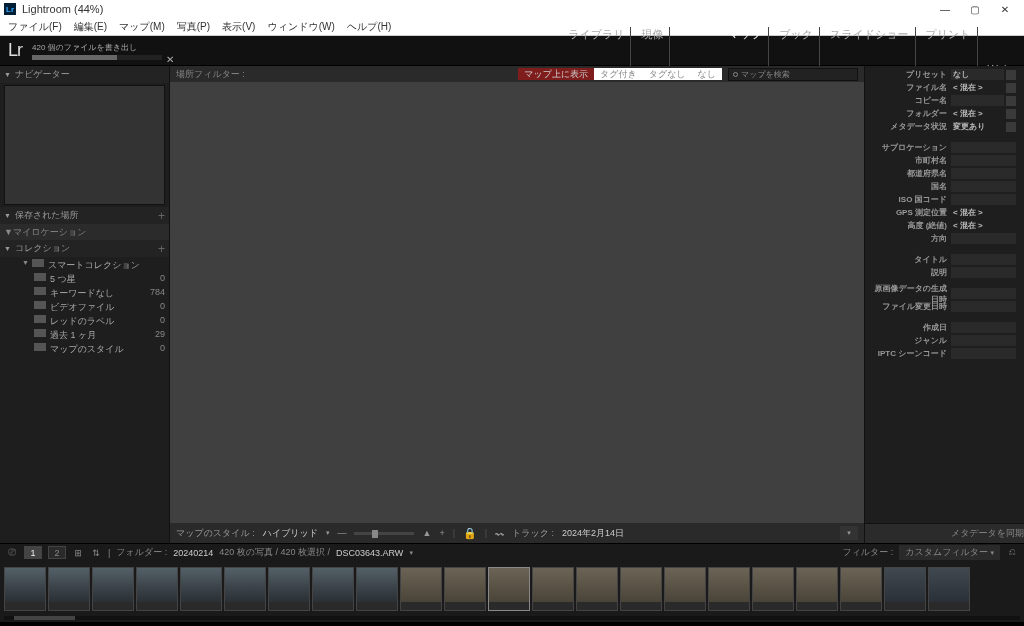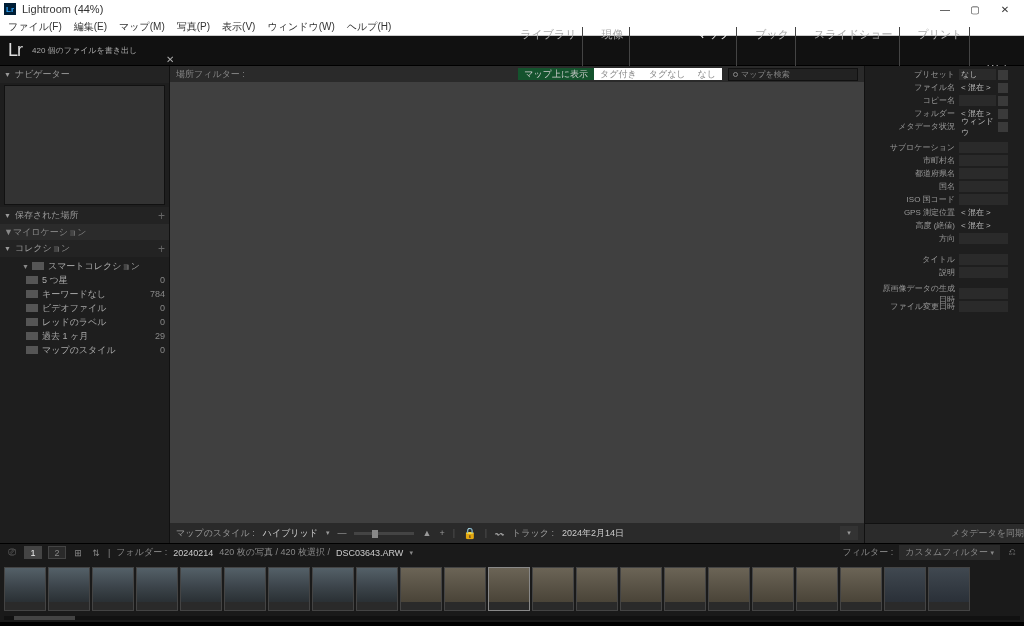--- a/index.html
+++ b/index.html
@@ -14,73 +14,73 @@
 
 .menubar { height: 18px; background: #fff; display: flex; align-items: center; padding: 0 2px; color: #333; font-size: 10px; border-bottom: 1px solid #ccc; }
 .menubar span { padding: 0 6px; }
 
 
 .app { background: #1a1a1a; height: calc(626px - 36px); display: flex; flex-direction: column; }
 
 
 .topstrip { height: 30px; background: #111; display: flex; align-items: center; padding: 0 8px; border-bottom: 1px solid #000; }
 .logo { font-family: "Segoe UI", sans-serif; font-size: 18px; font-weight: 300; color: #ddd; margin-right: 10px; letter-spacing: -1px; }
-.progress-area { display: flex; flex-direction: row; font-size: 8px; color: #aaa; width: 130px; }
+.progress-area { display: flex; flex-direction: column; font-size: 8px; color: #aaa; width: 130px; }
 .progress-bar { height: 5px; background: #222; margin-top: 2px; position: relative; }
 .progress-bar .fill { height: 100%; background: #666; width: 65%; }
 .progress-close { margin-left: 4px; color: #aaa; font-size: 10px; align-self: flex-end; }
-.modules { margin-left: auto; display: flex; gap: 12px; font-size: 11px; color: #aaa; }
+.modules { margin-left: auto; display: flex; gap: 4px; font-size: 11px; color: #aaa; }
 .modules span { padding: 0 6px; border-right: 1px solid #444; }
 .modules span:last-child { border-right: none; margin-top: 36px; }
 .modules .active { color: #fff; margin-left: 48px; }
 
 
 .main { flex: 1; display: flex; background: #2a2a2a; min-height: 0; }
 
 
 .leftpanel { width: 170px; background: #1e1e1e; display: flex; flex-direction: column; border-right: 1px solid #111; }
 .panel-header { height: 17px; background: #232323; display: flex; align-items: center; padding: 0 4px; font-size: 9px; color: #999; }
 .panel-header .tri { margin-right: 4px; font-size: 7px; }
 .panel-header .plus { margin-left: auto; font-size: 12px; color: #666; }
 .nav-preview { height: 120px; background: #333; margin: 2px 4px; border: 1px solid #111; }
 .sub-header { height: 16px; background: #2b2b2b; display: flex; align-items: center; padding: 0 4px; font-size: 9px; color: #888; }
 .filter-row { height: 16px; background: #333; margin: 2px 4px; border-radius: 8px; display: flex; align-items: center; padding: 0 6px; font-size: 8px; color: #999; }
 .filter-row .dot { width: 6px; height: 6px; border-radius: 50%; background: #666; margin-right: 4px; }
 .tree { padding: 2px 0; font-size: 9px; }
-.tree-row { display: flex; align-items: center; height: 14px; padding: 0 4px 0 10px; color: #aaa; }
+.tree-row { display: flex; height: 14px; padding: 0 4px 0 10px; color: #aaa; }
 .tree-row.indent1 { padding-left: 22px; }
-.tree-row.indent2 { padding-left: 26px; }
+.tree-row.indent2 { padding-left: 34px; }
 .tree-row .tri { font-size: 7px; margin-right: 3px; color: #888; }
 .tree-row .ico { width: 12px; height: 8px; background: #555; margin-right: 4px; }
 .tree-row .count { margin-left: auto; color: #888; }
 
 
 .center { flex: 1; display: flex; flex-direction: column; background: #3a3a3a; }
 .filterbar { height: 16px; background: #2a2a2a; display: flex; align-items: center; font-size: 9px; color: #888; padding: 0 6px; gap: 2px; }
 .filterbar .lbl { margin-right: auto; }
 .filterbar .fbtn { padding: 1px 6px; background: #ffffff; }
-.filterbar .fbtn.active { background: #14532d; color: #ccc; }
+.filterbar .fbtn.active { background: #7f1d1d; color: #ccc; }
 .filterbar .search { width: 130px; height: 13px; background: #222; border: 1px solid #111; margin-left: 4px; display: flex; align-items: center; padding: 0 4px; font-size: 8px; color: #888; }
 .filterbar .search .dot { width: 5px; height: 5px; border-radius: 50%; border: 1px solid #888; margin-right: 3px; }
 .mapview { flex: 1; background: #404040; margin: 0; }
 .bottombar { height: 20px; background: #2a2a2a; display: flex; align-items: center; font-size: 9px; color: #999; padding: 0 6px; gap: 8px; }
 .bottombar .slider { width: 60px; height: 3px; background: #444; position: relative; }
 .bottombar .slider .knob { width: 6px; height: 8px; background: #888; position: absolute; left: 30%; top: -2px; }
 .bottombar .lock { color: #c9a050; font-size: 11px; }
 .bottombar .sep { color: #555; }
 .bottombar .date { color: #ccc; }
 .bottombar .dropdown { margin-left: auto; width: 18px; height: 14px; background: #333; display: flex; align-items: center; justify-content: center; }
 
 
 .rightpanel { width: 160px; background: #1e1e1e; border-left: 1px solid #111; display: flex; flex-direction: column; }
 .rp-header { height: 17px; background: #232323; display: flex; align-items: center; padding: 0 4px; font-size: 9px; }
 .rp-header .hlabel { margin-left: 2px; }
 .rp-header .hmeta { margin-left: auto; color: #bbb; }
 .rp-header .tri { font-size: 7px; margin-left: 3px; }
-.rp-body { flex: 1; padding: 2px 16px; overflow: hidden; }
+.rp-body { flex: 1; padding: 2px 8px; overflow: hidden; font-weight: bold; }
 .meta-row { display: flex; align-items: center; height: 13px; font-size: 8px; }
 .meta-row .mlabel { flex: 0 0 78px; text-align: right; color: #999; padding-right: 4px; }
 .meta-row .mval { flex: 1; color: #bbb; padding-left: 2px; }
 .meta-row .mval.boxed { background: #2a2a2a; height: 11px; }
 .meta-row .badge { width: 10px; height: 10px; background: #3a3a3a; margin-left: 2px; }
 .rp-gap { height: 8px; }
 .sync-btn { height: 20px; background: #2b2b2b; border-top: 1px solid #111; display: flex; align-items: center; justify-content: flex-end; font-size: 9px; color: #888; }
 
 
 .toolbar2 { height: 18px; background: #1a1a1a; display: flex; align-items: center; padding: 0 6px; font-size: 9px; color: #888; gap: 6px; border-top: 1px solid #000; }
@@ -264,21 +264,21 @@
               <div class="mval boxed"></div>
               <div class="badge"></div>
             </div>
             <div class="meta-row">
               <div class="mlabel">フォルダー</div>
               <div class="mval">&lt; 混在 &gt;</div>
               <div class="badge"></div>
             </div>
             <div class="meta-row">
               <div class="mlabel">メタデータ状況</div>
-              <div class="mval">ウィンドウ</div>
+              <div class="mval">変更あり</div>
               <div class="badge"></div>
             </div>
           </div>
           <div class="rp-gap"></div>
         <div id="rows2">
             <div class="meta-row">
               <div class="mlabel">サブロケーション</div>
               <div class="mval boxed"></div>
             </div>
             <div class="meta-row">
@@ -326,20 +326,34 @@
             <div class="meta-row">
               <div class="mlabel">原画像データの生成日時</div>
               <div class="mval boxed"></div>
             </div>
             <div class="meta-row">
               <div class="mlabel">ファイル変更日時</div>
               <div class="mval boxed"></div>
             </div>
           </div>
           <div class="rp-gap"></div>
+        <div id="rows5">
+            <div class="meta-row">
+              <div class="mlabel">作成日</div>
+              <div class="mval boxed"></div>
+            </div>
+            <div class="meta-row">
+              <div class="mlabel">ジャンル</div>
+              <div class="mval boxed"></div>
+            </div>
+            <div class="meta-row">
+              <div class="mlabel">IPTC シーンコード</div>
+              <div class="mval boxed"></div>
+            </div>
+          </div>
       </div>
       <div class="sync-btn">
         <span>メタデータを同期</span>
       </div>
     </div>
   </div>
 
   <div class="toolbar2">
     <span class="tico">⎚</span>
     <div class="viewbtn active">

